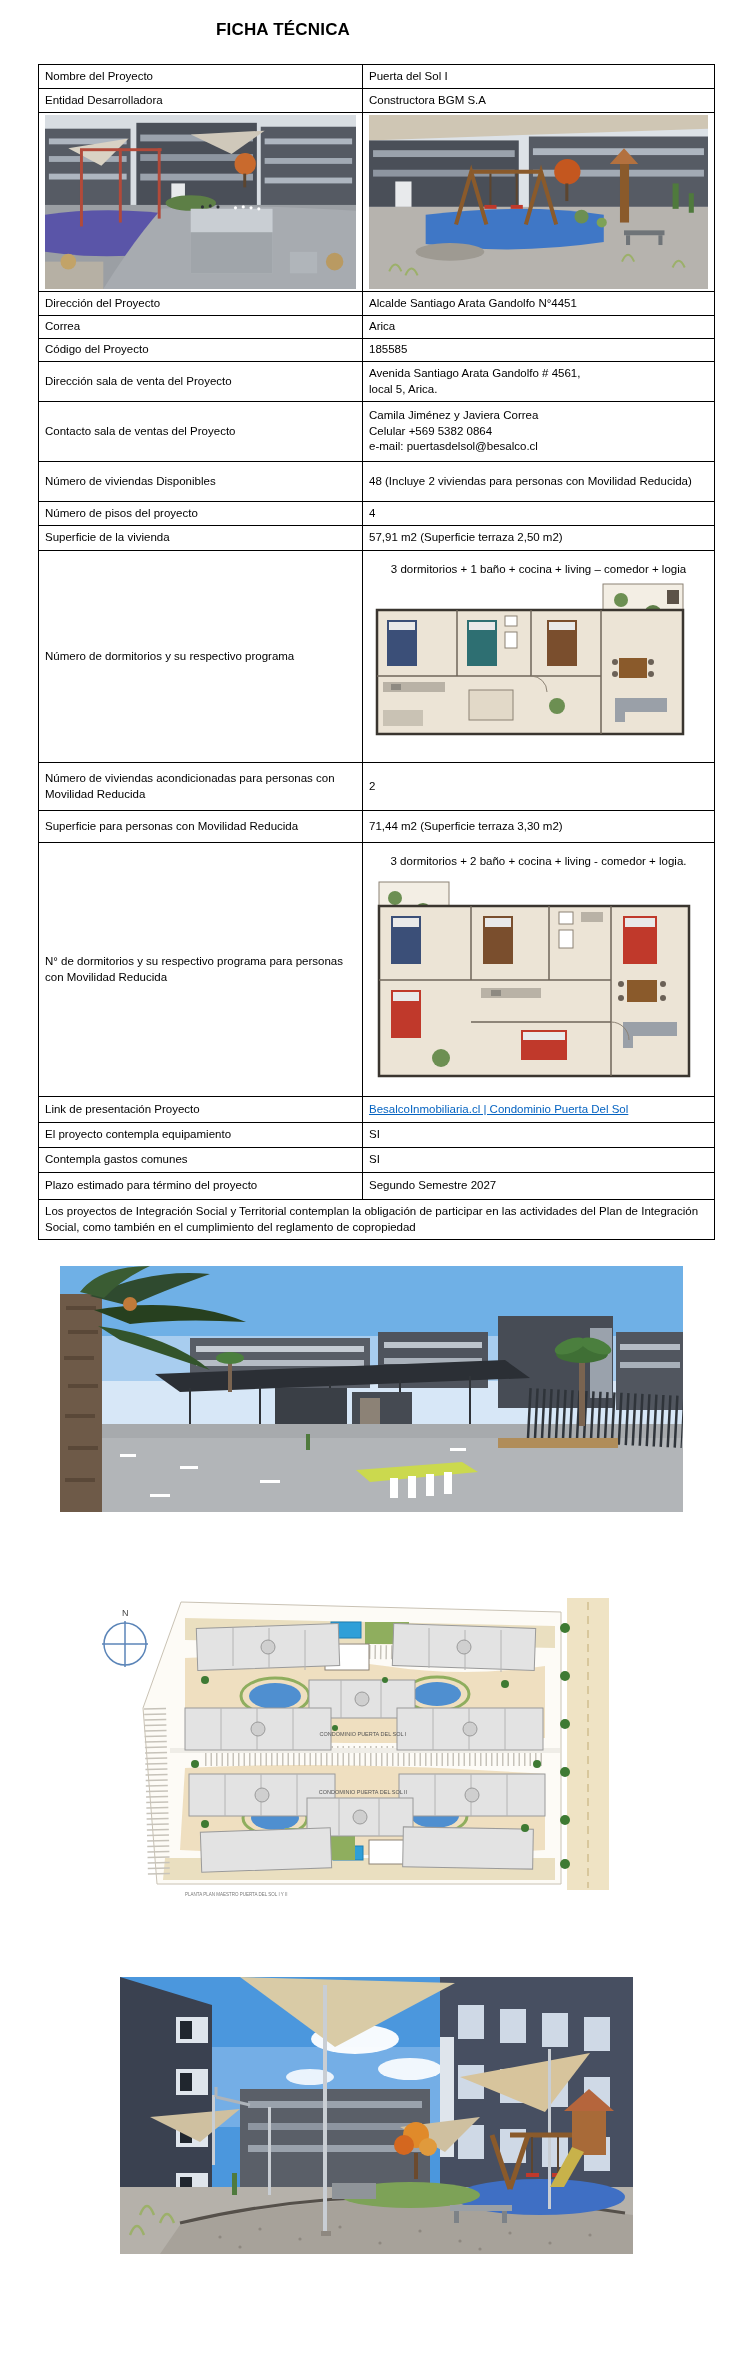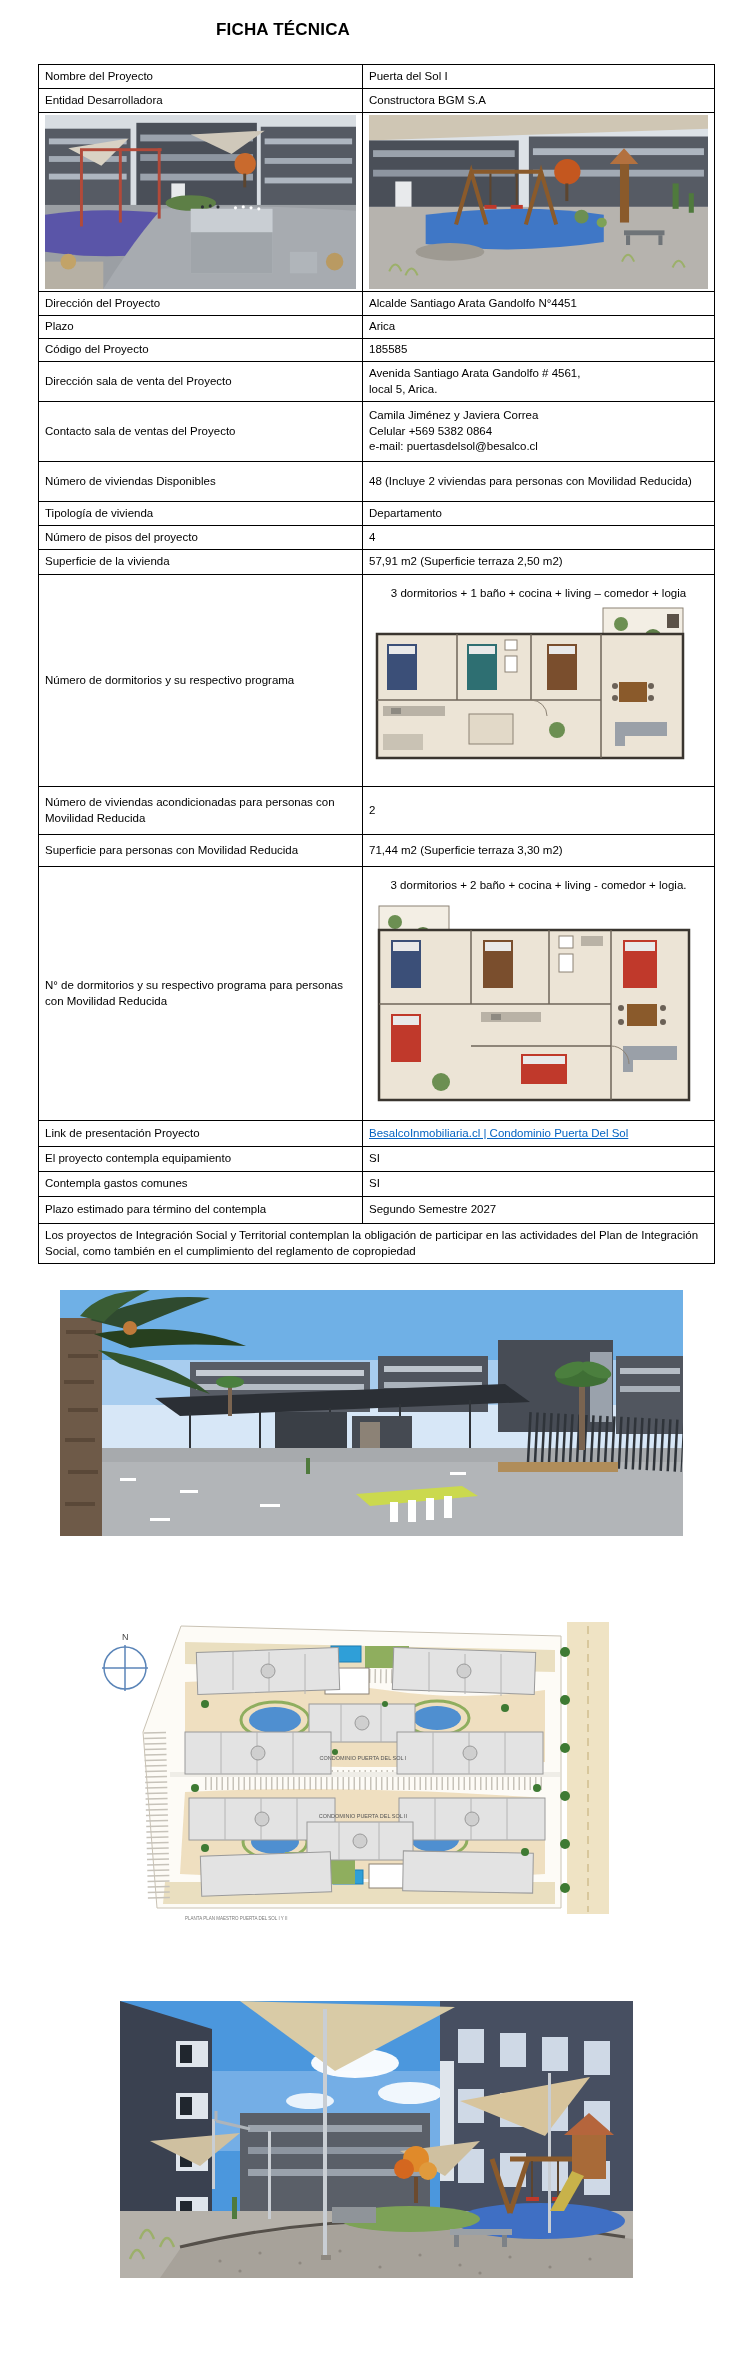--- a/index.html
+++ b/index.html
@@ -119,45 +119,41 @@
             <circle cx="230" cy="110" r="5" fill="#7da257"></circle>
       </svg>
     </td>
   </tr>
 
   <tr style="height:24px">
     <td class="lbl">Dirección del Proyecto</td>
     <td class="val">Alcalde Santiago Arata Gandolfo N°4451</td>
   </tr>
   <tr style="height:23px">
-    <td class="lbl">Plazo</td>
+    <td class="lbl">Correa</td>
     <td class="val">Arica</td>
   </tr>
   <tr style="height:23px">
     <td class="lbl">Código del Proyecto</td>
     <td class="val">185585</td>
   </tr>
   <tr style="height:40px">
     <td class="lbl">Dirección sala de venta del Proyecto</td>
     <td class="val multiline">Avenida Santiago Arata Gandolfo # 4561,
 local 5, Arica.</td>
   </tr>
   <tr style="height:60px">
     <td class="lbl">Contacto sala de ventas del Proyecto</td>
     <td class="val multiline">Camila Jiménez y Javiera Correa
 Celular +569 5382 0864
 e-mail: puertasdelsol@besalco.cl</td>
   </tr>
   <tr style="height:40px">
     <td class="lbl">Número de viviendas Disponibles</td>
     <td class="val">48 (Incluye 2 viviendas para personas con Movilidad Reducida)</td>
-  </tr>
-  <tr style="height:24px">
-    <td class="lbl">Tipología de vivienda</td>
-    <td class="val">Departamento</td>
   </tr>
   <tr style="height:24px">
     <td class="lbl">Número de pisos del proyecto</td>
     <td class="val">4</td>
   </tr>
   <tr style="height:25px">
     <td class="lbl">Superficie de la vivienda</td>
     <td class="val">57,91 m2 (Superficie terraza 2,50 m2)</td>
   </tr>
 
@@ -262,21 +258,21 @@
   </tr>
   <tr style="height:25px">
     <td class="lbl">El proyecto contempla equipamiento</td>
     <td class="val">SI</td>
   </tr>
   <tr style="height:25px">
     <td class="lbl">Contempla gastos comunes</td>
     <td class="val">SI</td>
   </tr>
   <tr style="height:27px">
-    <td class="lbl">Plazo estimado para término del contempla</td>
+    <td class="lbl">Plazo estimado para término del proyecto</td>
     <td class="val">Segundo Semestre 2027</td>
   </tr>
   <tr style="height:40px">
     <td colspan="2">Los proyectos de Integración Social y Territorial contemplan la obligación de participar en las actividades del Plan de Integración Social, como también en el cumplimiento del reglamento de copropiedad</td>
   </tr>
 </tbody>
   </table>
 
 <svg class="render-wide" width="623" height="246" viewBox="0 0 623 246">
   <rect width="623" height="246" fill="#d7e7f7"></rect>

